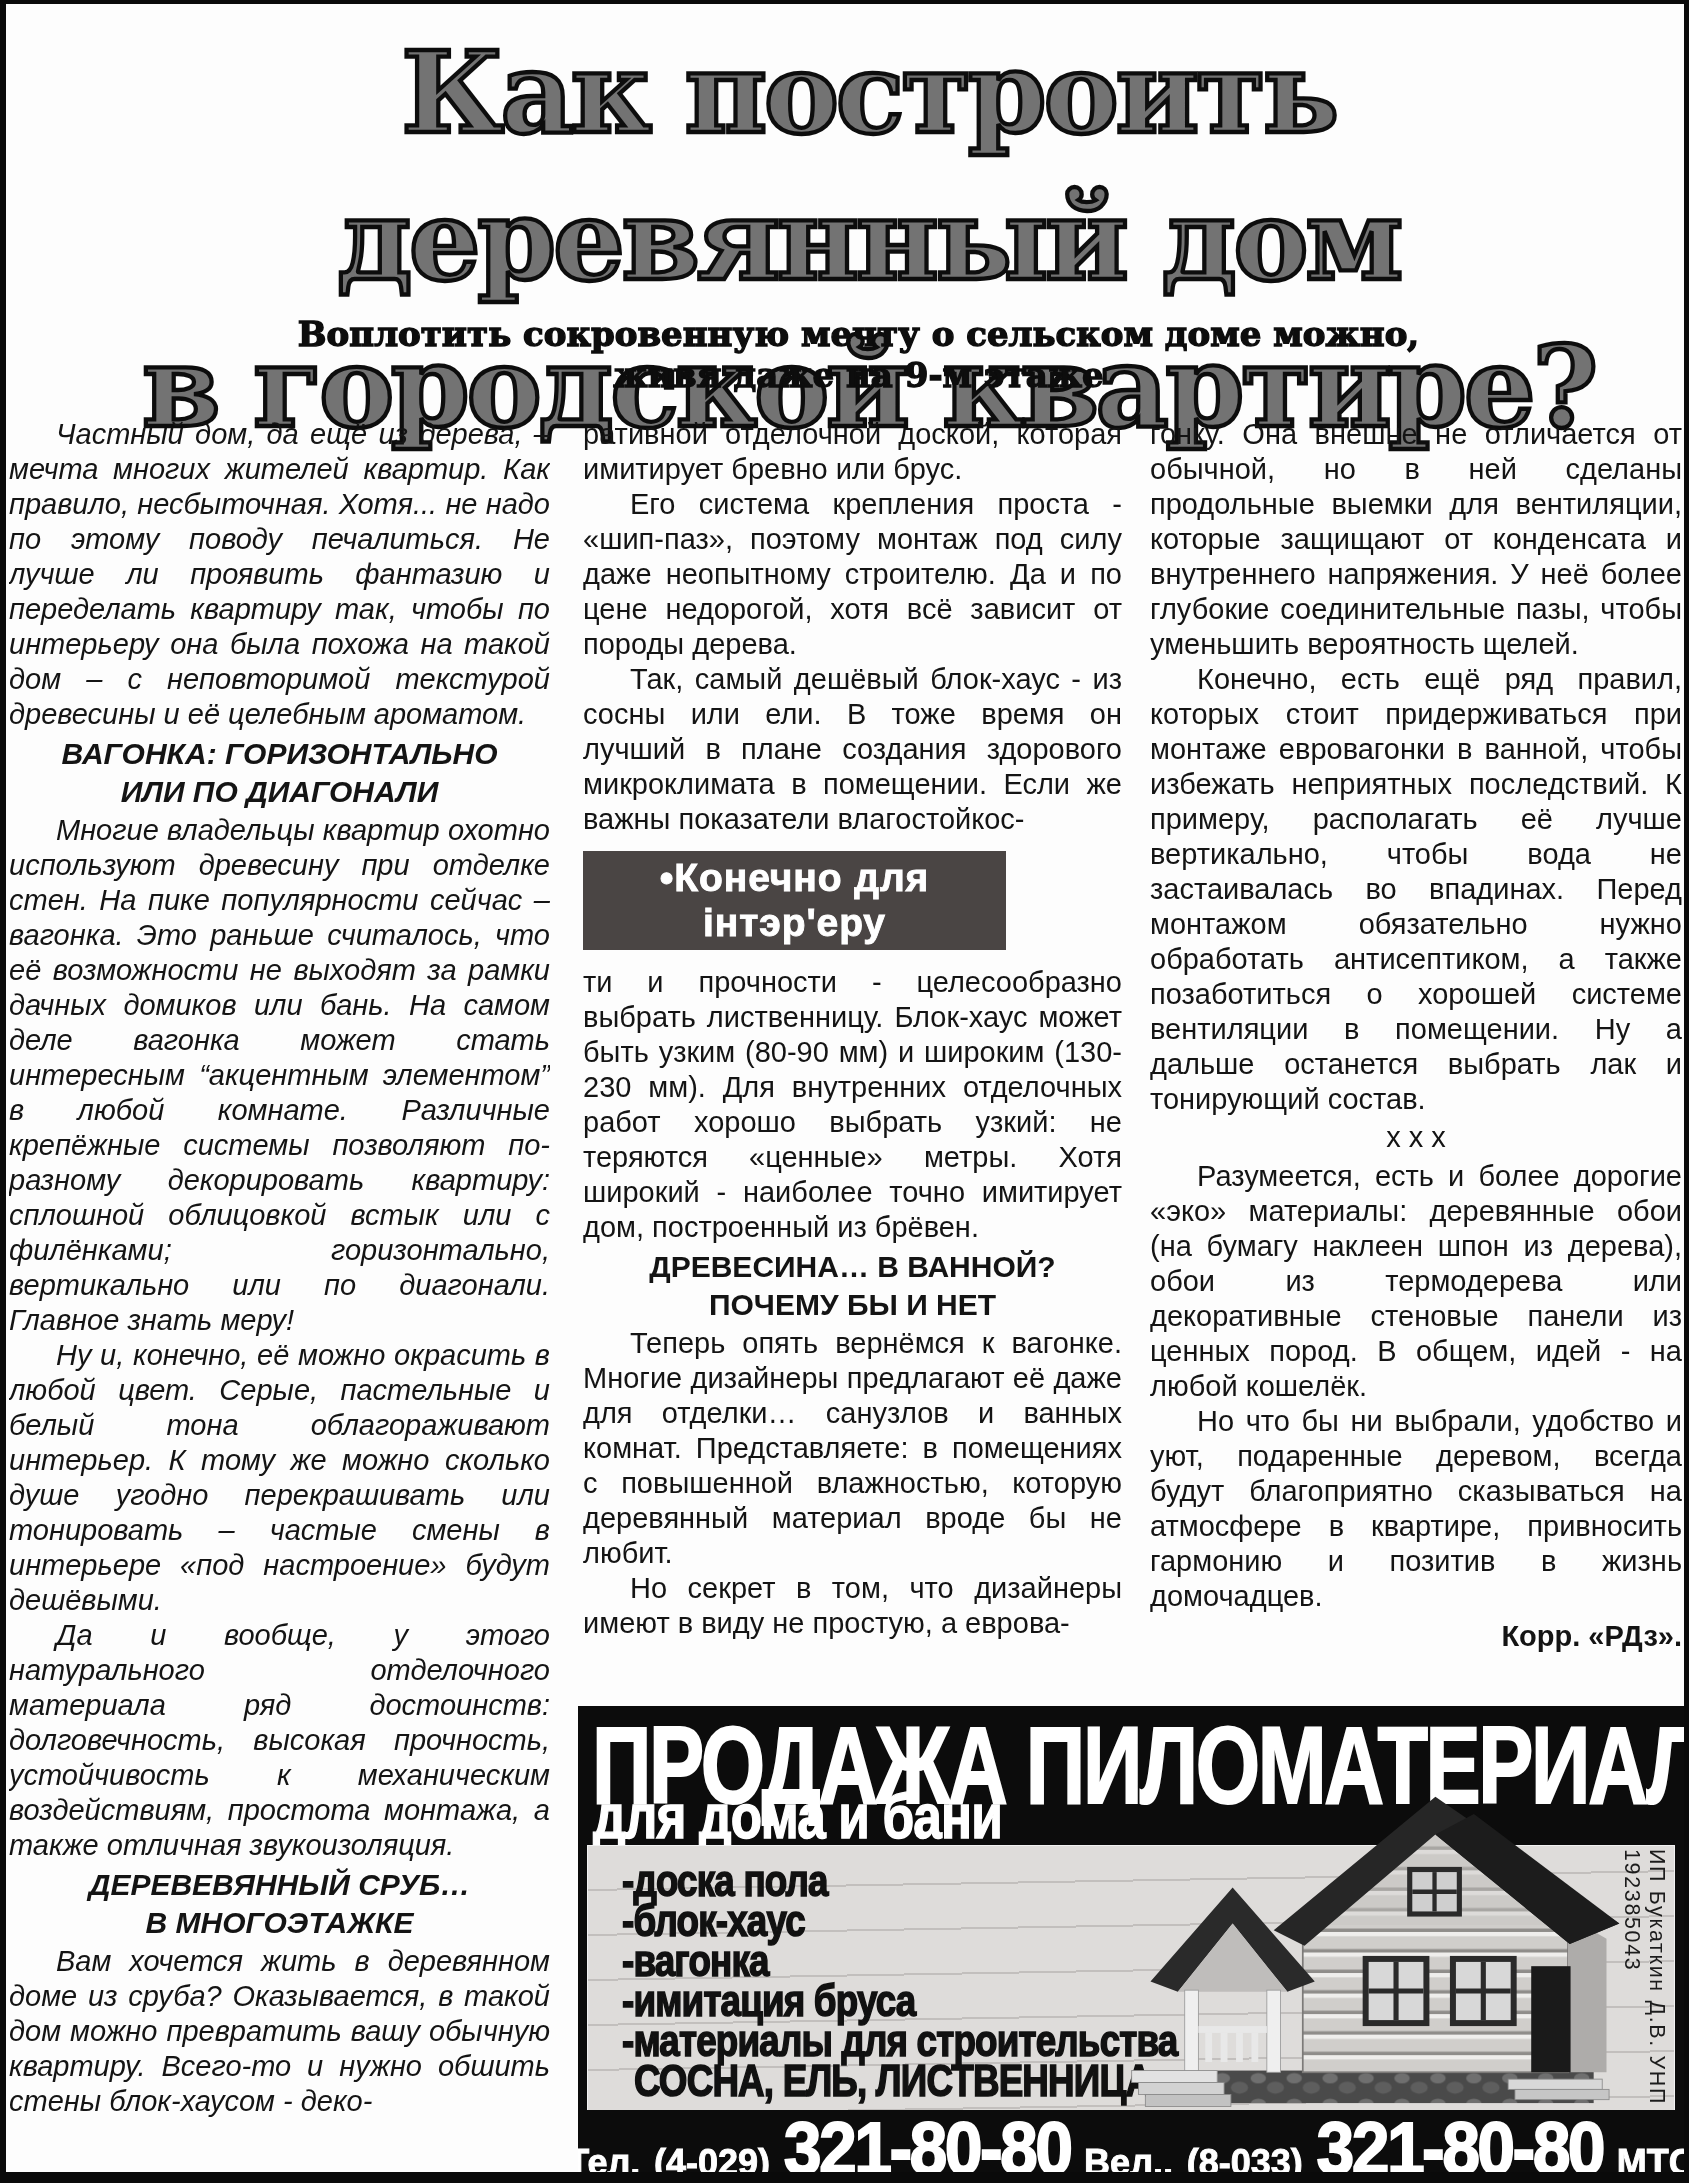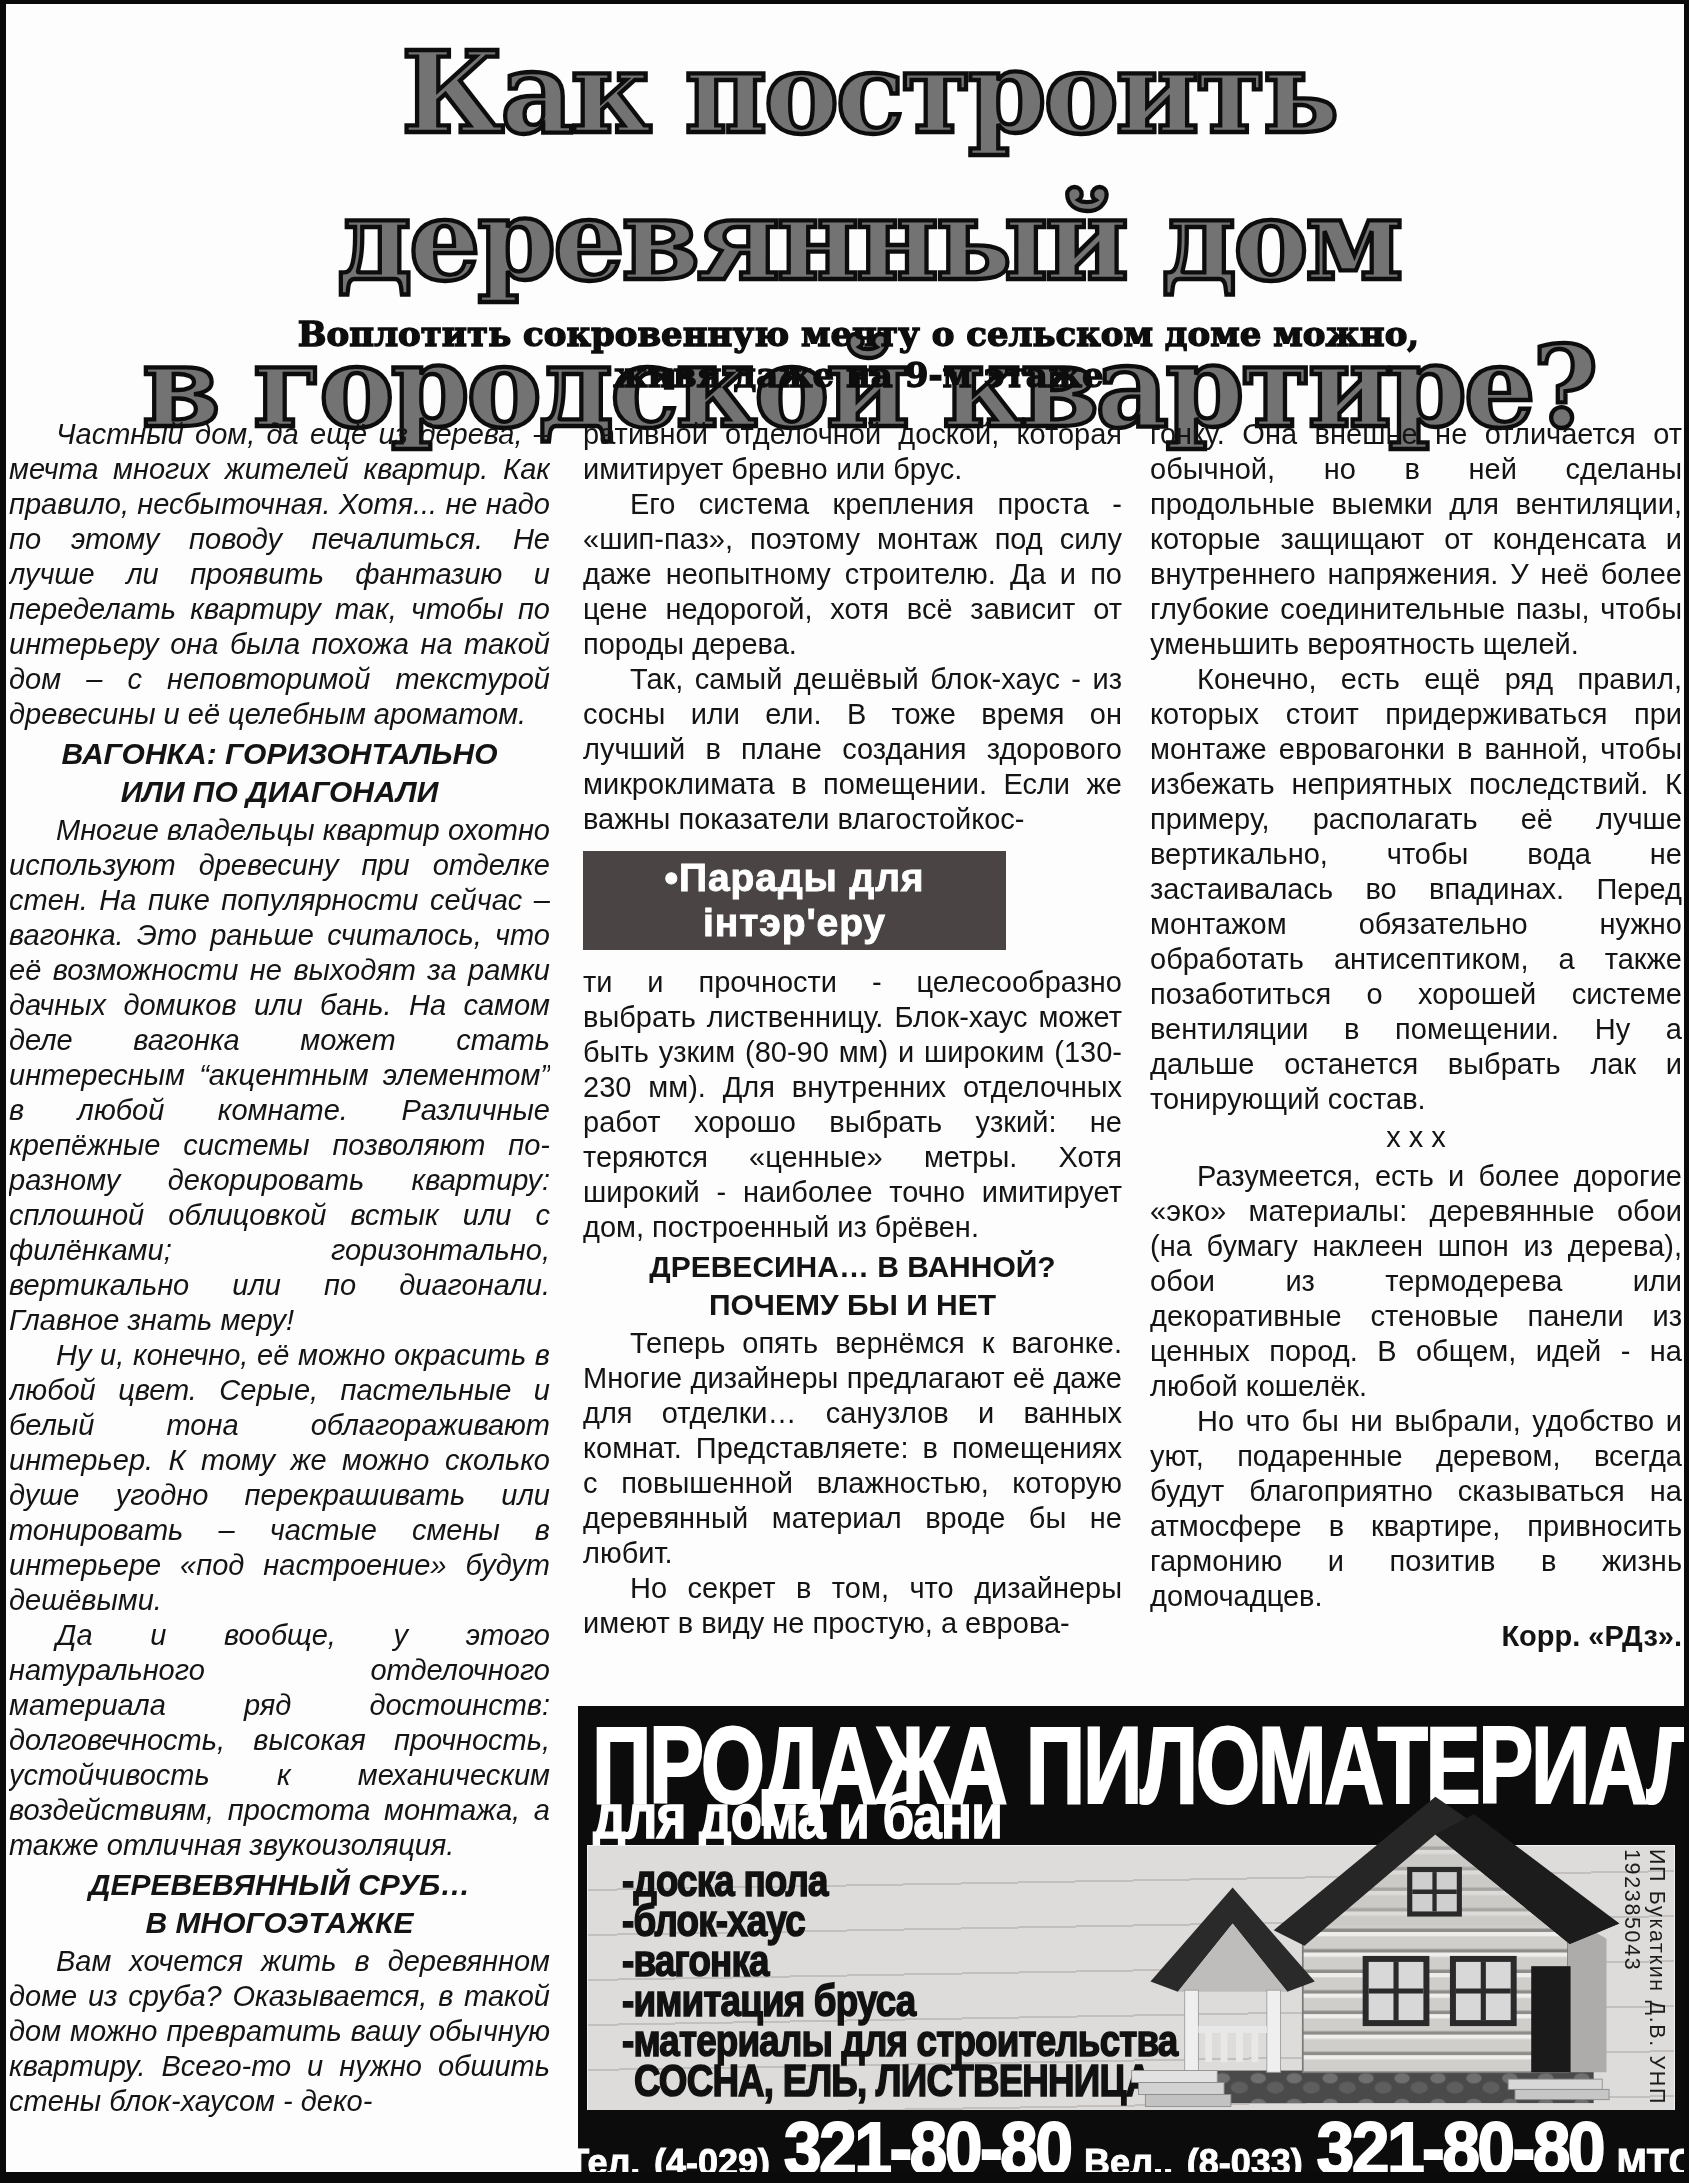--- a/index.html
+++ b/index.html
@@ -90,21 +90,21 @@
       <div>В МНОГОЭТАЖКЕ</div>
     </div>
     <p>Вам хочется жить в деревянном доме из сруба? Оказывается, в такой дом можно превратить вашу обычную квартиру. Всего-то и нужно обшить стены блок-хаусом - деко-</p>
   </div>
 
   <div class="col col2">
     <p class="noindent">ративной отделочной доской, которая имитирует бревно или брус.</p>
     <p>Его система крепления проста - «шип-паз», поэтому монтаж под силу даже неопытному строителю. Да и по цене недорогой, хотя всё зависит от породы дерева.</p>
     <p>Так, самый дешёвый блок-хаус - из сосны или ели. В тоже время он лучший в плане создания здорового микроклимата в помещении. Если же важны показатели влагостойкос-</p>
     <div class="insert-box">
-      <div>•Парады для</div>
+      <div>•Конечно для</div>
       <div>інтэр'еру</div>
     </div>
     <p class="noindent">ти и прочности - целесообразно выбрать лиственницу. Блок-хаус может быть узким (80-90 мм) и широким (130-230 мм). Для внутренних отделочных работ хорошо выбрать узкий: не теряются «ценные» метры. Хотя широкий - наиболее точно имитирует дом, построенный из брёвен.</p>
     <div class="sechead">
       <div>ДРЕВЕСИНА… В ВАННОЙ?</div>
       <div>ПОЧЕМУ БЫ И НЕТ</div>
     </div>
     <p>Теперь опять вернёмся к вагонке. Многие дизайнеры предлагают её даже для отделки… санузлов и ванных комнат. Представляете: в помещениях с повышенной влажностью, которую деревянный материал вроде бы не любит.</p>
     <p>Но секрет в том, что дизайнеры имеют в виду не простую, а еврова-</p>
   </div>

